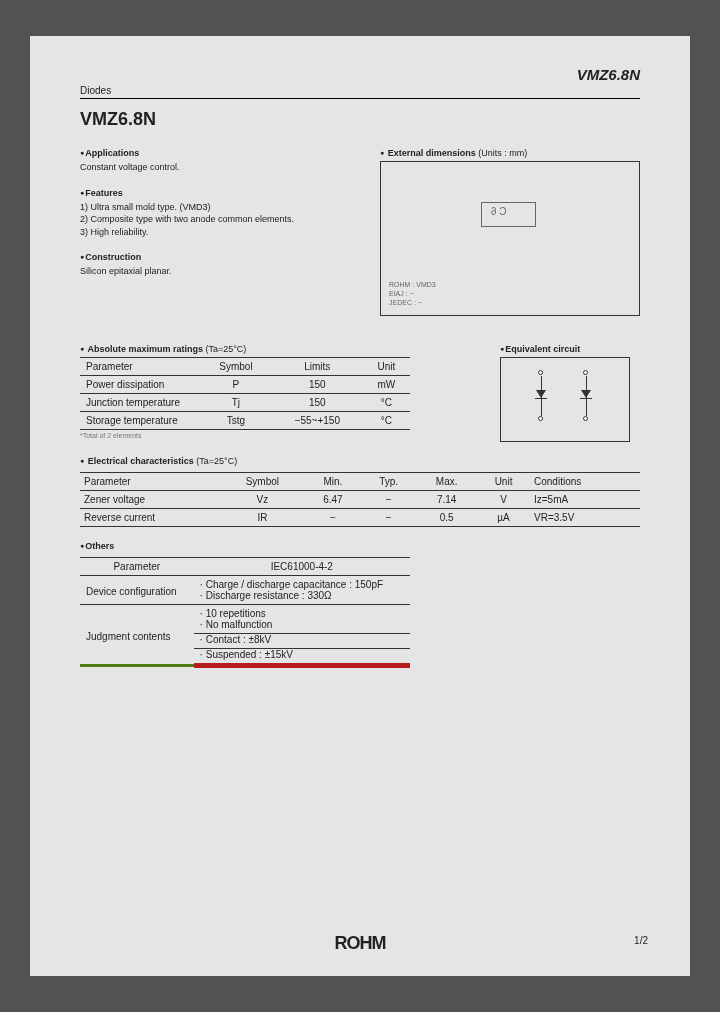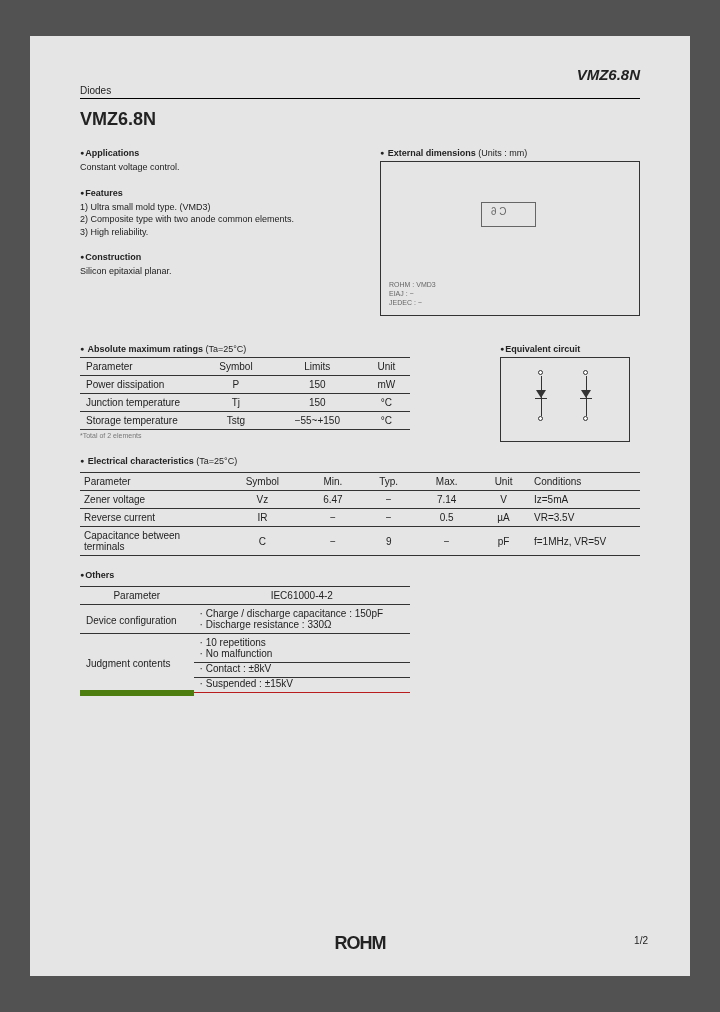--- a/index.html
+++ b/index.html
@@ -207,60 +207,51 @@
       </tr>
       <tr>
         <td>Reverse current</td>
         <td>IR</td>
         <td>−</td>
         <td>−</td>
         <td>0.5</td>
         <td>µA</td>
         <td>VR=3.5V</td>
       </tr>
-      <tr>
-        <td>Capacitance between terminals</td>
-        <td>C</td>
-        <td>−</td>
-        <td>9</td>
-        <td>−</td>
-        <td>pF</td>
-        <td>f=1MHz, VR=5V</td>
-      </tr>
     </tbody>
       </table>
   </div>
 
   <div class="sec-block">
     <div class="section-h">Others</div>
     <table class="tbl tbl-others">
       <tbody>
           <tr>
         <th style="text-align:center">Parameter</th>
         <th style="text-align:center">IEC61000-4-2</th>
       </tr>
       <tr class="first">
         <td rowspan="2" style="border-bottom:1px solid #333">Device configuration</td>
         <td>· Charge / discharge capacitance : 150pF</td>
       </tr>
       <tr class="sub">
         <td style="border-bottom:1px solid #333">· Discharge resistance               : 330Ω</td>
       </tr>
       <tr class="first">
-        <td rowspan="4" style="border-bottom:6px solid #4d7c0f">Judgment contents</td>
+        <td rowspan="4" style="border-bottom:3px solid #4d7c0f">Judgment contents</td>
         <td>· 10 repetitions</td>
       </tr>
       <tr class="sub">
             <td>· No malfunction</td>
           </tr>
       <tr class="sub">
             <td>· Contact                                   : ±8kV</td>
           </tr>
       <tr class="sub">
-            <td style="border-bottom:1px solid #b91c1c">· Suspended                              : ±15kV</td>
+            <td style="border-bottom:5px solid #b91c1c">· Suspended                              : ±15kV</td>
           </tr>
     </tbody>
       </table>
   </div>
 
   <div class="logo-wrap">
     <span class="logo">ROHM</span>
   </div>
   <div class="page-num">1/2</div>
 </div>

